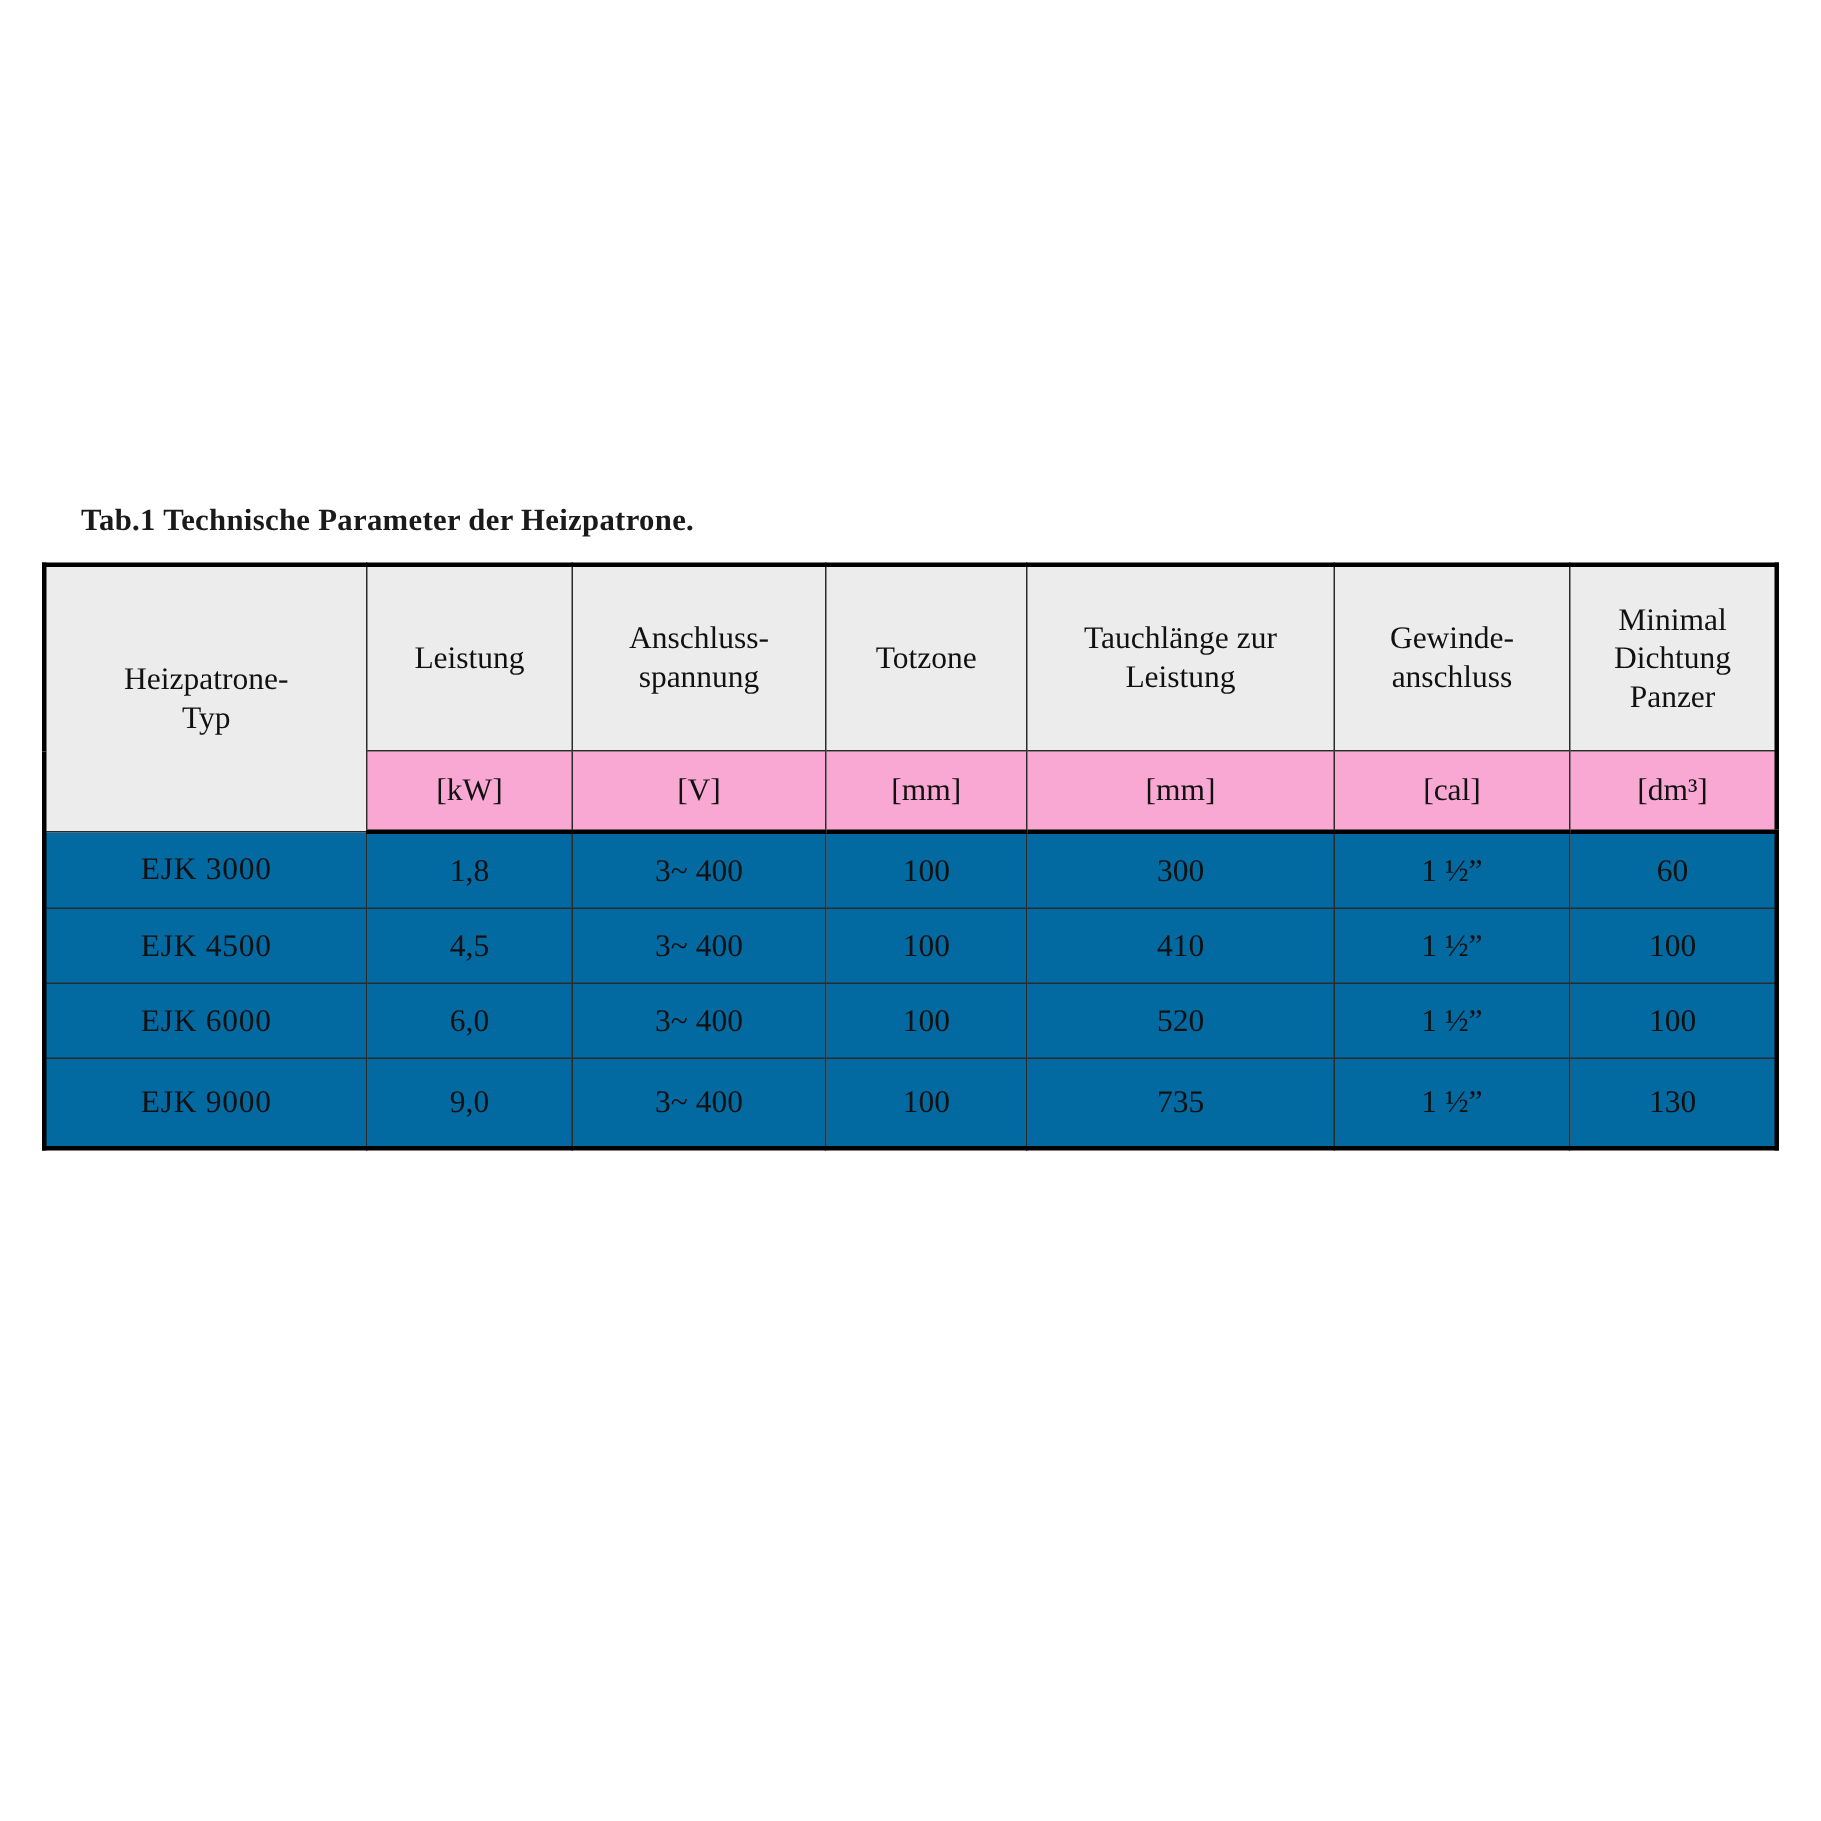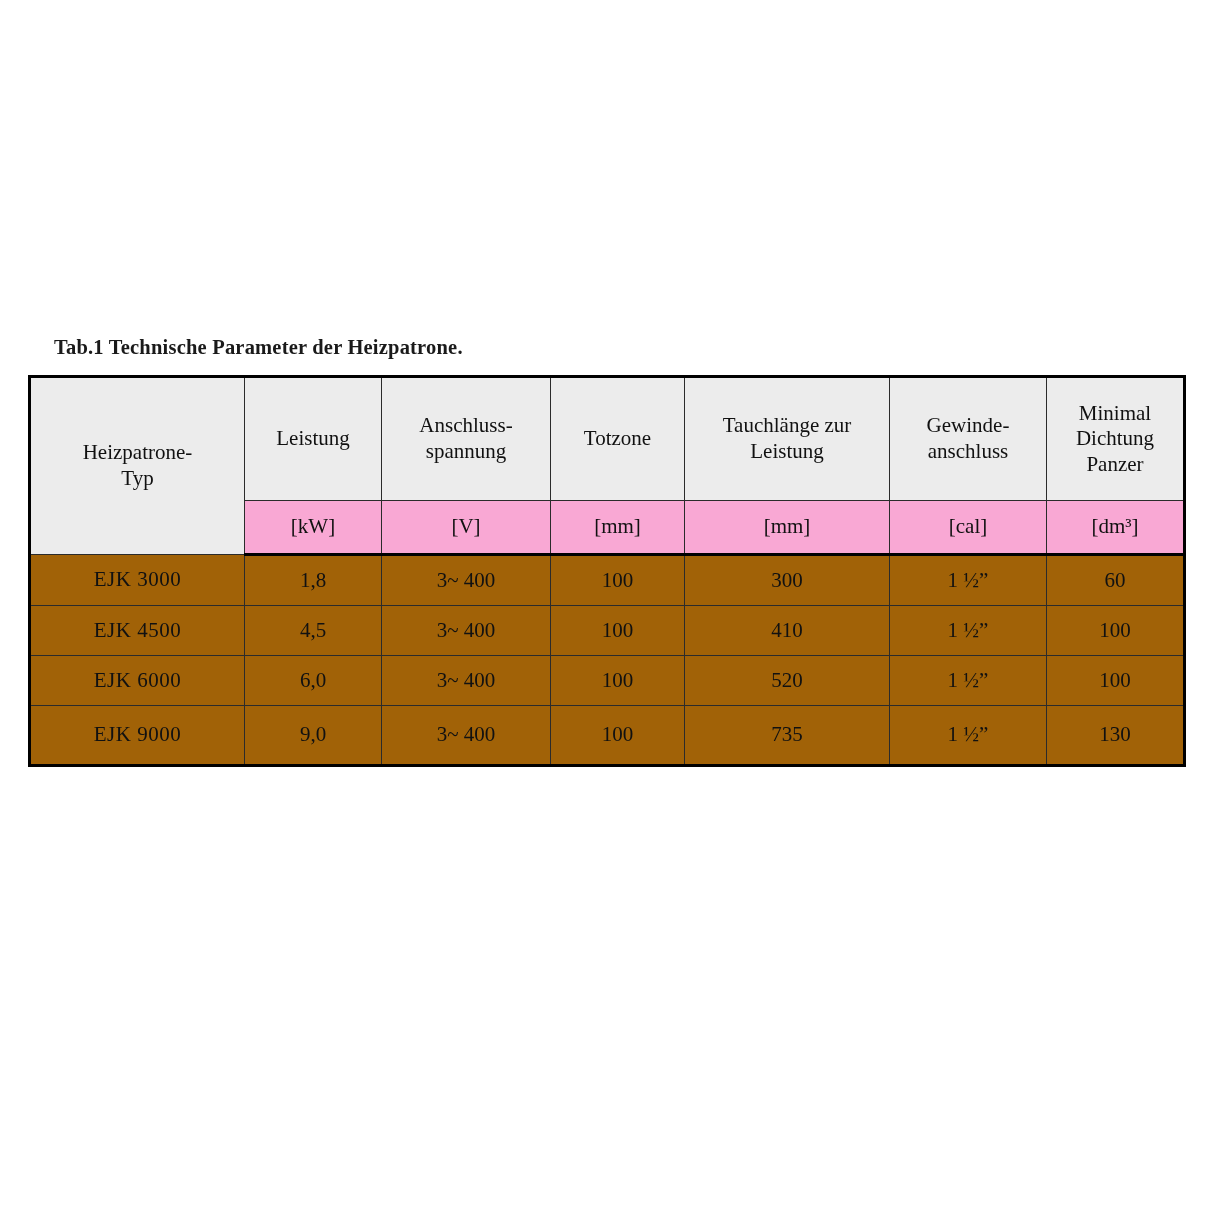--- a/index.html
+++ b/index.html
@@ -90,21 +90,21 @@
   }
 
   
   tr.header-units td {
     border-bottom: 3.4px solid #000000;
   }
 
   tbody td {
     height: 45px;
     font-size: 21.5px;
-    background: #a16207;
+    background: #0369a1;
   }
 
   tbody td.first-col {
     letter-spacing: 0.5px;
   }
 
   tbody tr:last-child td {
     height: 54px;
   }
 

